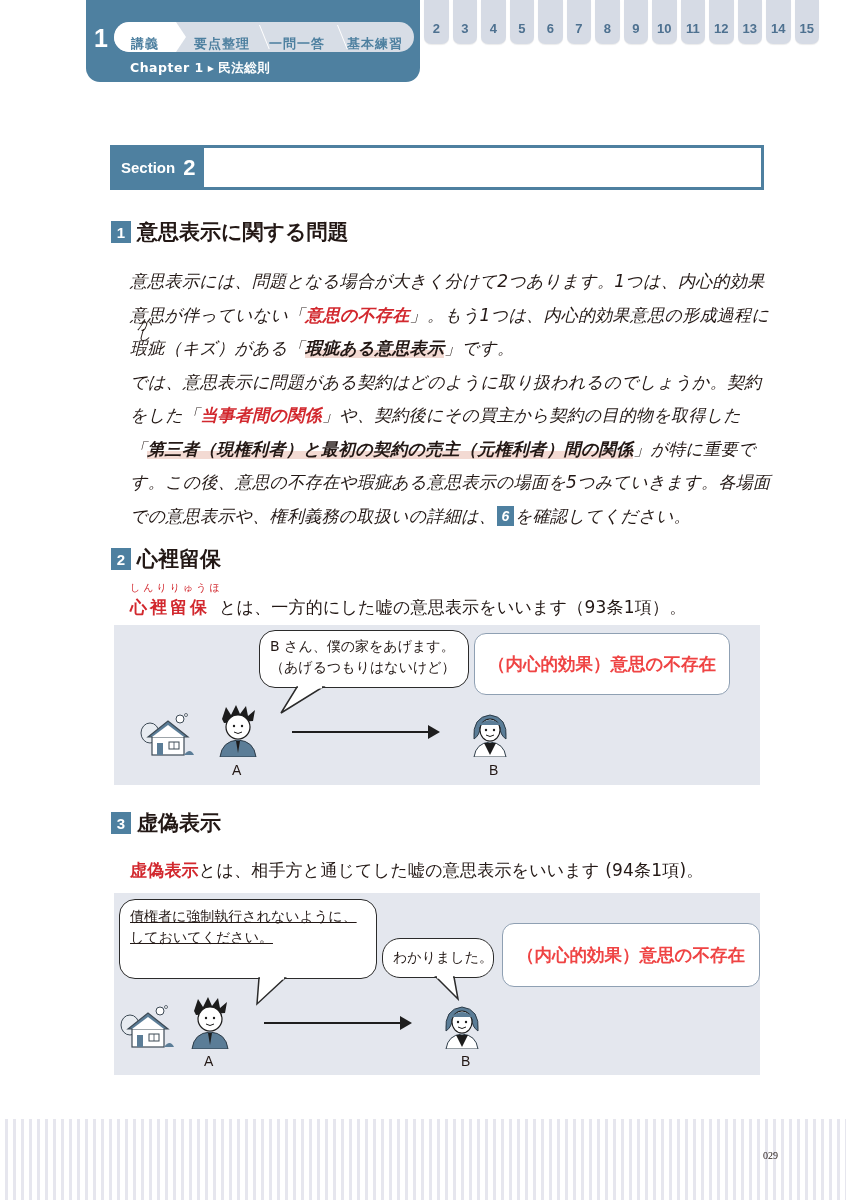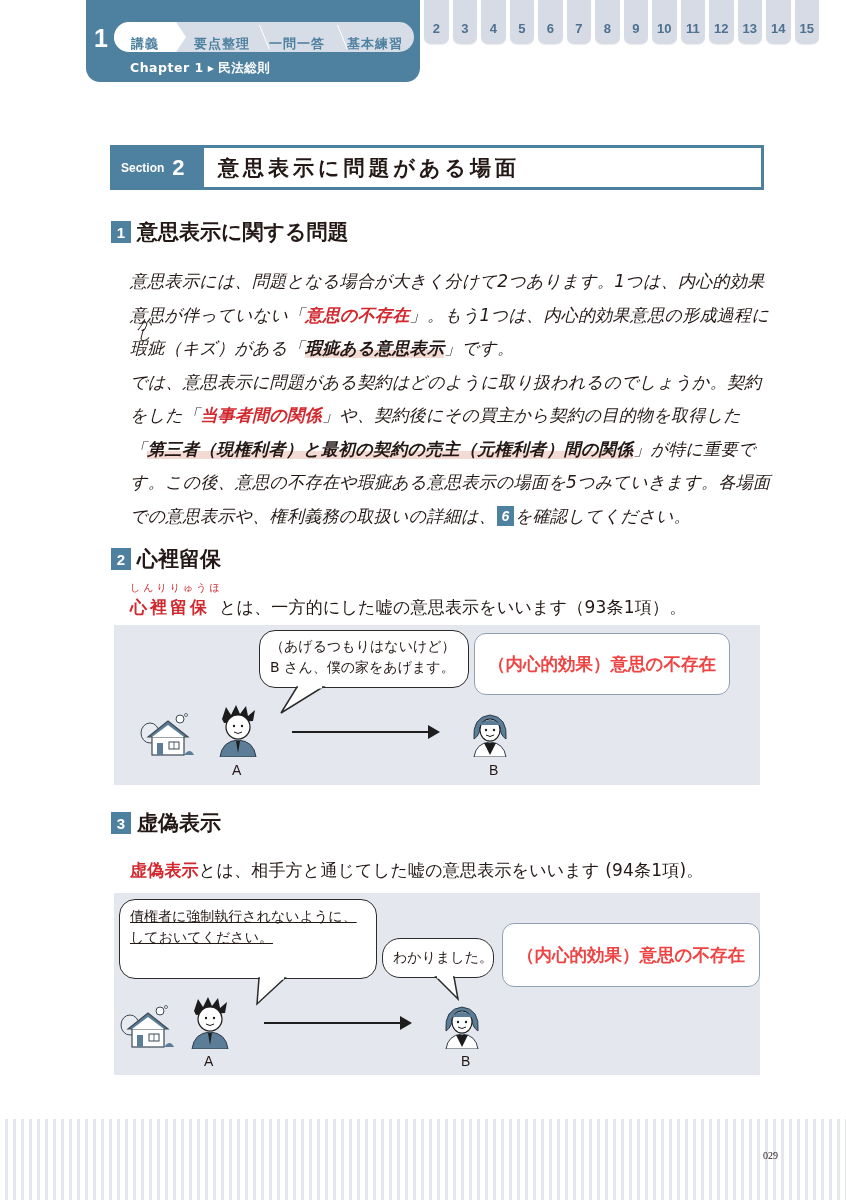--- a/index.html
+++ b/index.html
@@ -47,21 +47,21 @@
   }
 
   
   .section-head {
     position: absolute; left: 110px; top: 145px; width: 654px; height: 45px;
     border: 3px solid #4e80a0; display: flex; background: #ffffff;
   }
   .section-label {
     width: 91px; background: #4e80a0; color: #ffffff; display: flex; align-items: center; padding-left: 8px;
   }
-  .section-label .word { font-family: "Liberation Sans", sans-serif; font-weight: bold; font-size: 12px; }
+  .section-label .word { font-family: "Liberation Sans", sans-serif; font-weight: bold; font-size: 15px; }
   .section-label .num { font-family: "Liberation Sans", sans-serif; font-weight: bold; font-size: 22px; margin-left: 8px; }
   .section-title {
     flex: 1; display: flex; align-items: center; padding-left: 14px;
     font-size: 21px; font-weight: bold; letter-spacing: 4px; color: #231815;
   }
 
   
   .sub-head { position: absolute; left: 111px; display: flex; align-items: center; }
   .sub-num {
     width: 20px; height: 22px; background: #4e80a0; color: #ffffff;
@@ -165,21 +165,20 @@
     <div class="num-tab">13</div>
     <div class="num-tab">14</div>
     <div class="num-tab">15</div>
   </div>
 
 <div class="section-head">
   <div class="section-label">
     <span class="word">Section</span>
     <span class="num">2</span>
   </div>
-  <div class="section-title">意思表示に問題がある場面</div>
 </div>
 
 <div class="sub-head" style="top:218px;">
   <div class="sub-num">1</div>
   <div class="sub-title">意思表示に関する問題</div>
 </div>
 
 <div class="body-text">
   <p class="indent"><span>意思表示には、問題となる場合が大きく分けて2つあります。1つは、内心的効果意思が伴っていない「</span><span class="red">意思の不存在</span><span>」。もう1つは、内心的効果意思の形成過程に</span><span class="ruby-wrap"><span class="ruby-rt">かし</span><span>瑕疵</span></span><span>（キズ）がある「</span><span class="bold hl">瑕疵ある意思表示</span><span>」です。</span></p>
   <p class="indent"><span>では、意思表示に問題がある契約はどのように取り扱われるのでしょうか。契約をした「</span><span class="red">当事者間の関係</span><span>」や、契約後にその買主から契約の目的物を取得した「</span><span class="bold hl">第三者（現権利者）と最初の契約の売主（元権利者）間の関係</span><span>」が特に重要です。この後、意思の不存在や瑕疵ある意思表示の場面を5つみていきます。各場面での意思表示や、権利義務の取扱いの詳細は、</span><span class="ref-box">6</span><span>を確認してください。</span></p>
@@ -192,22 +191,22 @@
 
 <div class="def-line" style="top:596px;">
   <span class="red" style="position:relative; letter-spacing:3px;">
     <span style="position:absolute; top:-16px; left:0; font-size:10px; letter-spacing:3px; white-space:nowrap; font-weight:normal;">しんりりゅうほ</span>
     <span>心裡留保</span>
   </span><span>とは、一方的にした嘘の意思表示をいいます（93条1項）。</span>
 </div>
 
 <div class="figure" style="top:625px; height:160px;">
   <div class="bubble" style="left:145px; top:5px; width:210px; height:58px; padding:5px 0 0 10px;">
+    <div>B さん、僕の家をあげます。</div>
     <div>（あげるつもりはないけど）</div>
-    <div>B さん、僕の家をあげます。</div>
   </div>
   <svg class="tail" style="left:165px; top:60px;" width="50" height="30">
     <polygon points="18,2 44,2 2,28" fill="#ffffff" stroke="#2b2b2b" stroke-width="1.5"></polygon>
     <line x1="19" y1="2" x2="43" y2="2" stroke="#ffffff" stroke-width="3"></line>
   </svg>
   <div class="label-box" style="left:360px; top:8px; width:256px; height:62px;">（内心的効果）意思の不存在</div>
 
   <svg class="illo" style="left:24px; top:88px;" width="58" height="44" viewBox="0 0 58 44">
     <ellipse cx="12" cy="20" rx="9" ry="10" fill="#e8ecf1" stroke="#3d4a55" stroke-width="1"></ellipse>
     <circle cx="42" cy="6" r="4" fill="#fff" stroke="#3d4a55" stroke-width="1"></circle>

